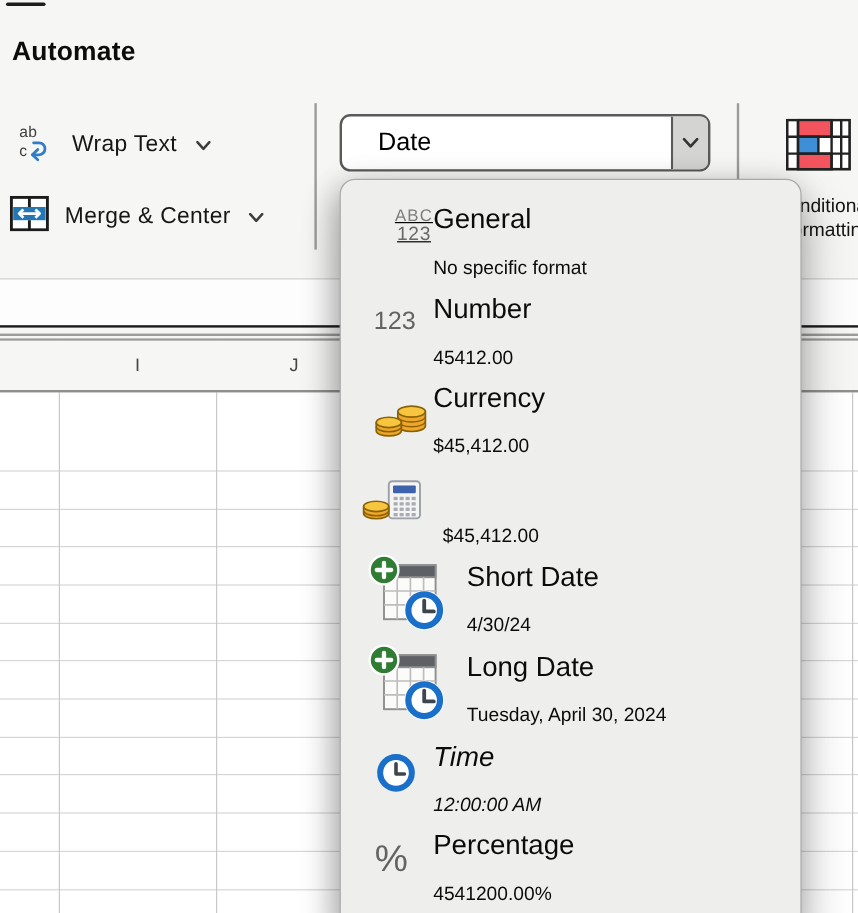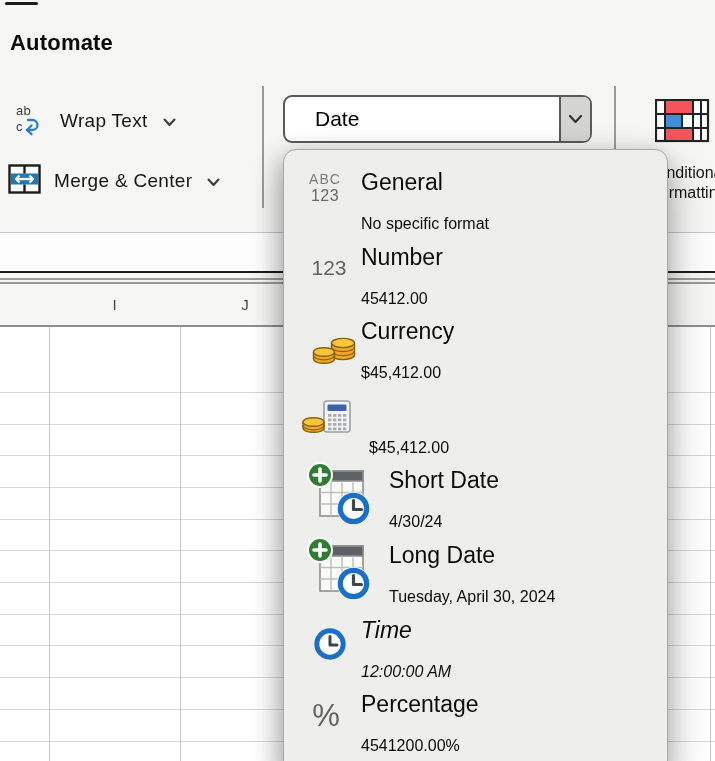--- a/index.html
+++ b/index.html
@@ -55,21 +55,21 @@
     border:1px solid #a9a9a9;border-radius:13px 13px 0 0;z-index:10;box-sizing:border-box;
     box-shadow:-4px 8px 26px rgba(0,0,0,.28), 6px 16px 40px rgba(0,0,0,.20);}
   .menu-item{position:absolute;left:0;width:383px;height:75px;}
   .mi0{top:16px;}.mi1{top:91px;}.mi2{top:165px;}.mi3{top:240px;}
   .mi4{top:314px;}.mi5{top:389px;padding-left:44px;}.mi6{top:464px;font-style:italic;}.mi7{top:538px;}
   .mi-title{position:absolute;top:3px;left:77px;font-size:23px;color:#0b0b0b;white-space:nowrap;}
   .mi-sub{position:absolute;top:49px;left:77px;font-size:16px;color:#0b0b0b;white-space:nowrap;}
   .mi4 .mi-title,.mi5 .mi-title,.mi4 .mi-sub,.mi5 .mi-sub{left:105px;}
   .mi3 .mi-sub{left:85px;}
   .mi-icon{position:absolute;}
-  .icon-abc{left:22px;top:6px;width:38px;text-align:center;line-height:1.1;}
+  .icon-abc{left:42px;top:6px;width:38px;text-align:center;line-height:1.1;text-decoration:underline;}
   .icon-abc .l1{font-size:14px;color:#7d7d7d;letter-spacing:1px;}
   .icon-abc .l2{font-size:16px;color:#696969;letter-spacing:.5px;}
   .icon-123{left:25px;top:15px;width:40px;text-align:center;font-size:21px;color:#636363;}
   .icon-coins{left:27px;top:16px;}
   .icon-calc{left:16px;top:9px;}
   .icon-cal{left:23px;top:-2px;}
   .icon-clock{left:29px;top:13px;}
   .icon-pct{left:24px;top:10px;width:36px;text-align:center;font-size:31px;color:#636363;}
 </style>
 </head>

